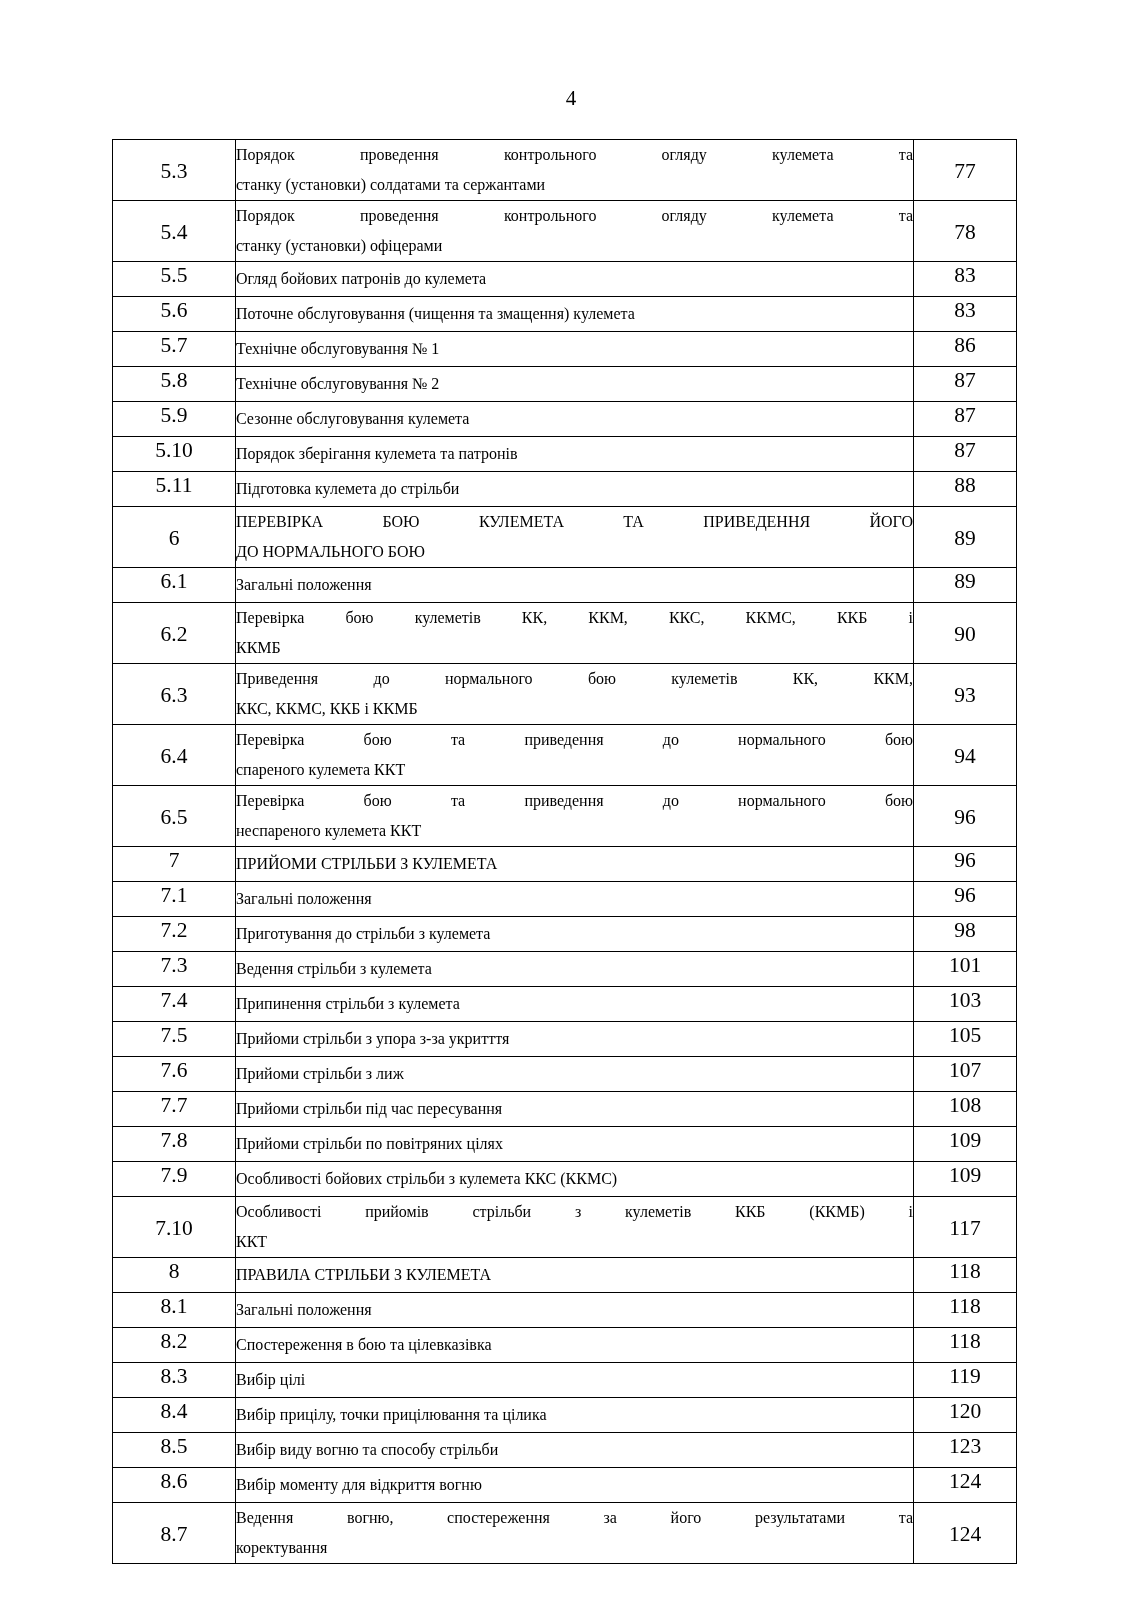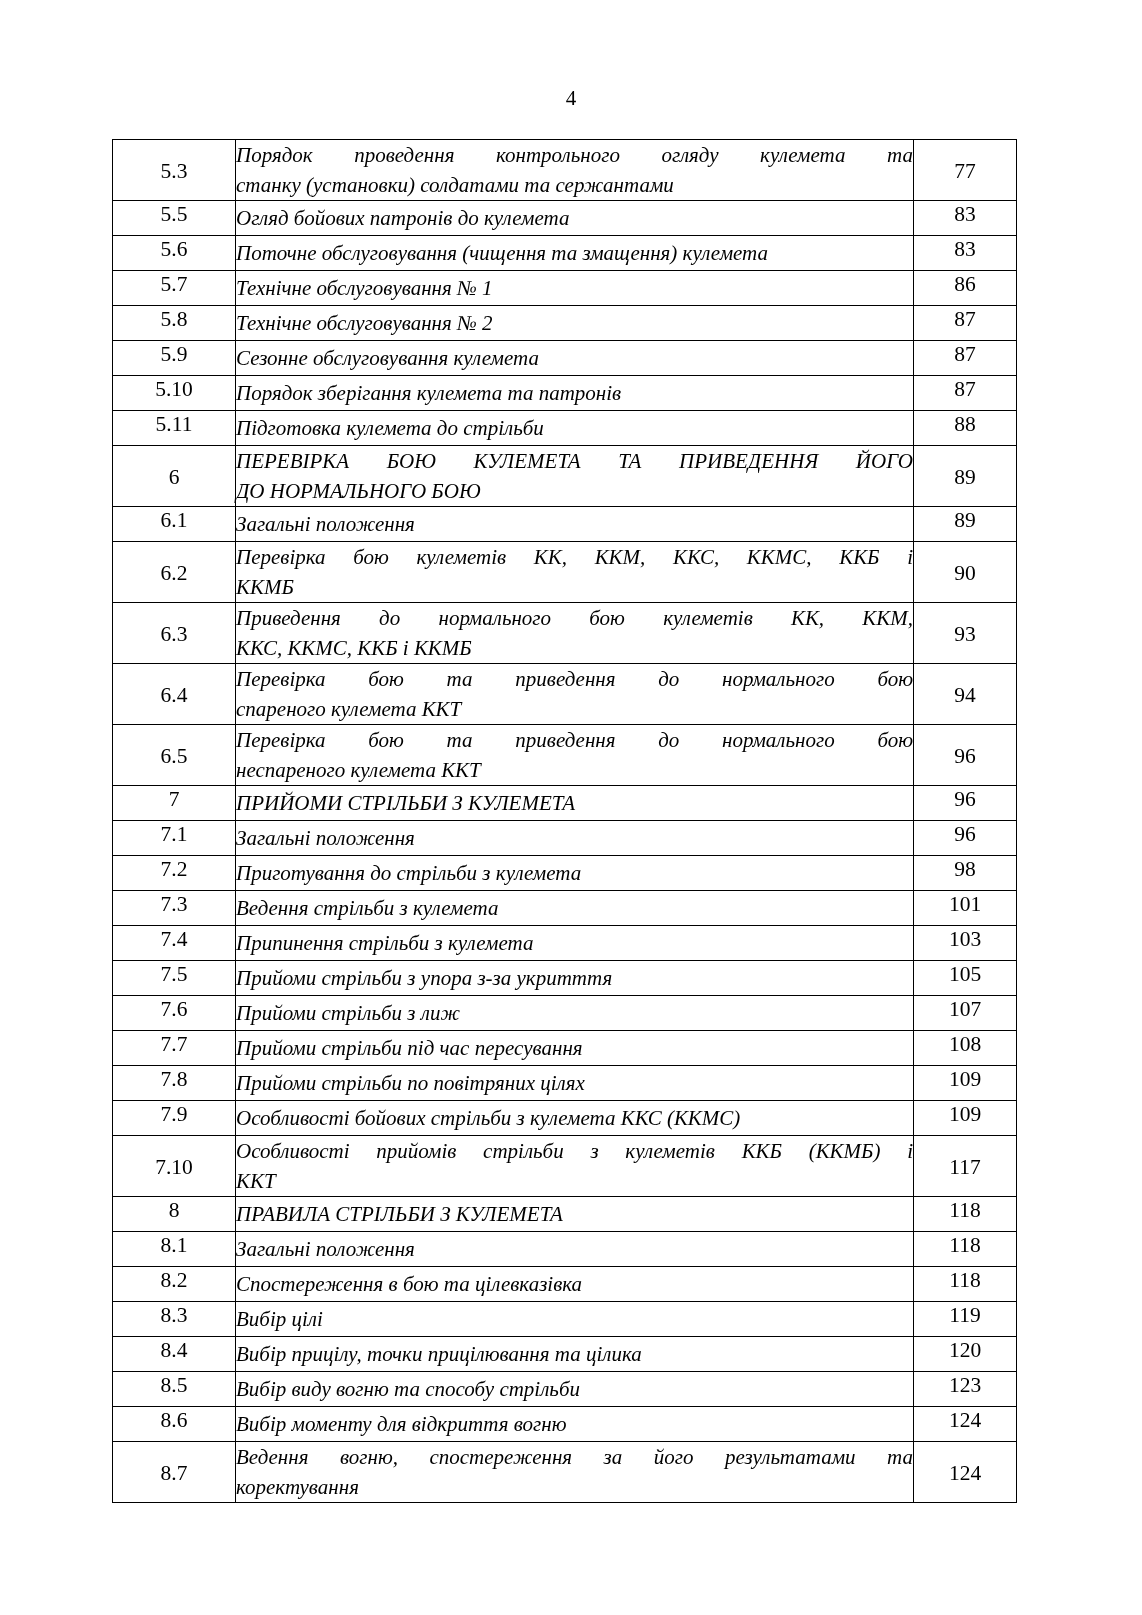--- a/index.html
+++ b/index.html
@@ -53,25 +53,24 @@
   col.c-title { width: 678px; }
   col.c-page  { width: 103px; }
 
   td.num, td.pg {
     text-align: center;
     font-size: 21.5px;
     line-height: 25px;
     padding: 3px 2px 4px 2px;
   }
   td.title {
-    font-size: 21px;
+    font-size: 16px;
     line-height: 30px;
     padding: 2px 9px 3px 10px;
     text-align: left;
-    font-style: italic;
   }
   td.title.just {
     text-align: justify;
     text-align-last: left;
     -webkit-hyphens: none;
     hyphens: none;
   }
   td.title .ln {
     display: block;
   }
@@ -103,20 +102,28 @@
       </colgroup>
       <tbody id="toc-body">
           <tr class="tall">
             <td class="num">5.3</td>
             <td class="title just">
               <span class="ln j">Порядок проведення контрольного огляду кулемета та</span>
               <span class="ln l">станку (установки) солдатами та сержантами</span>
             </td>
             <td class="pg">77</td>
           </tr>
+          <tr class="tall">
+            <td class="num">5.4</td>
+            <td class="title just">
+              <span class="ln j">Порядок проведення контрольного огляду кулемета та</span>
+              <span class="ln l">станку (установки) офіцерами</span>
+            </td>
+            <td class="pg">78</td>
+          </tr>
           <tr class="single">
             <td class="num">5.5</td>
             <td class="title">Огляд бойових патронів до кулемета</td>
             <td class="pg">83</td>
           </tr>
           <tr class="single">
             <td class="num">5.6</td>
             <td class="title">Поточне обслуговування (чищення та змащення) кулемета</td>
             <td class="pg">83</td>
           </tr>

